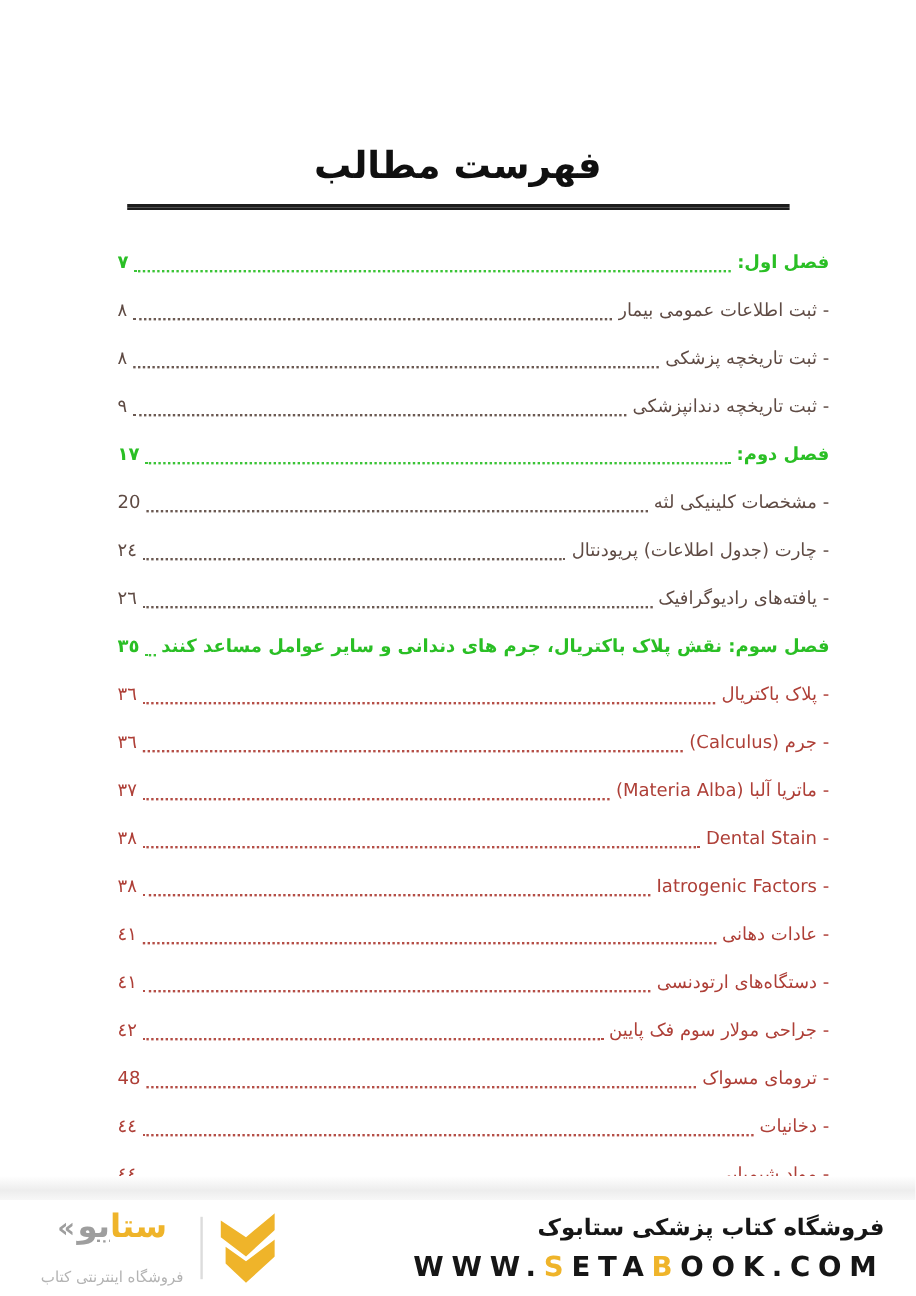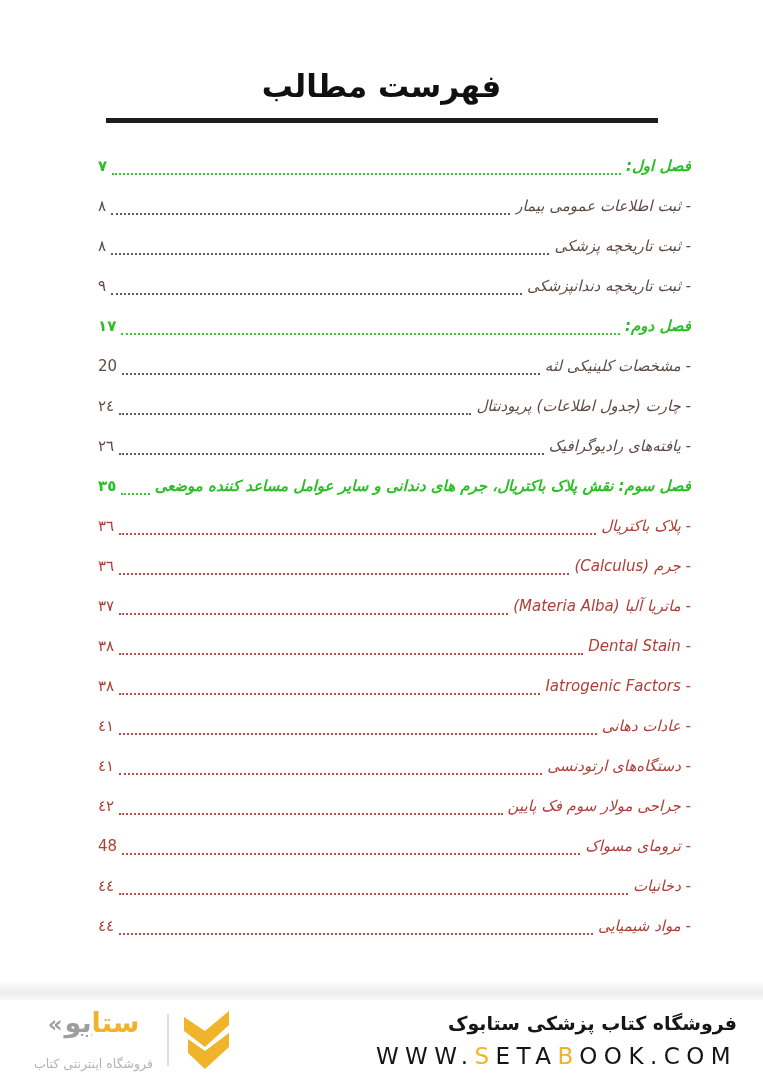--- a/index.html
+++ b/index.html
@@ -8,21 +8,21 @@
   }
   *{box-sizing:border-box;margin:0;padding:0;}
   html,body{width:763px;height:1080px;}
   body{
     background:#ffffff;
     font-family:"DejaVu Sans", sans-serif;
     color:var(--ink);
     position:relative;
     overflow:hidden;
   }
-  .doc{padding-top:68px;}
+  .doc{padding-top:120px;}
   .page-title{
     text-align:center;
     font-size:31px;
     font-weight:700;
     color:#101010;
     letter-spacing:0;
   }
   .title-rule{
     width:552px;
     margin:14px auto 0;
@@ -36,21 +36,21 @@
   }
   .toc-row{
     display:flex;
     align-items:baseline;
     height:24px;
     margin-top:16px;
     white-space:nowrap;
     font-size:15px;
     overflow:hidden;
   }
-  .toc-row .label{flex:0 1 auto;min-width:0;overflow:hidden;font-style:italic;}
+  .toc-row .label{flex:0 1 auto;min-width:0;overflow:hidden;}
   .toc-row .leader{
     flex:1 1 10px;
     min-width:8px;
     height:1px;
     border-bottom:2px dotted currentColor;
     align-self:flex-end;
     margin:0 5px 6px 5px;
     opacity:.92;
   }
   .toc-row .pagenum{flex:0 0 auto;}
@@ -87,21 +87,21 @@
   .shop-title{
     direction:rtl;
     font-size:19px;
     font-weight:700;
     color:#161616;
     padding-left:2px;
   }
   .site-url{
     margin-top:9px;
     font-size:23px;
-    font-weight:400;
+    font-weight:700;
     letter-spacing:.28em;
     white-space:nowrap;
   }
   .site-url .seg-ink{color:#161616;}
   .site-url .seg-yellow{color:var(--brand-yellow);}
 </style>
 </head>
 <body>
 
 <div class="doc">

